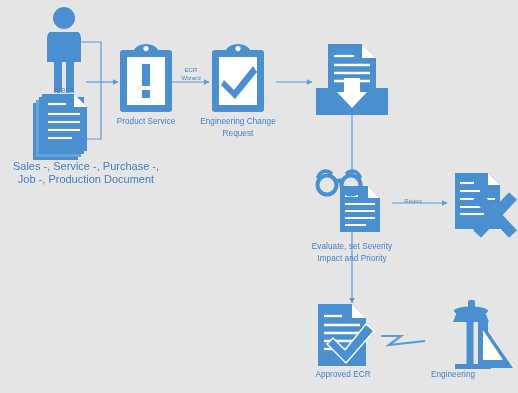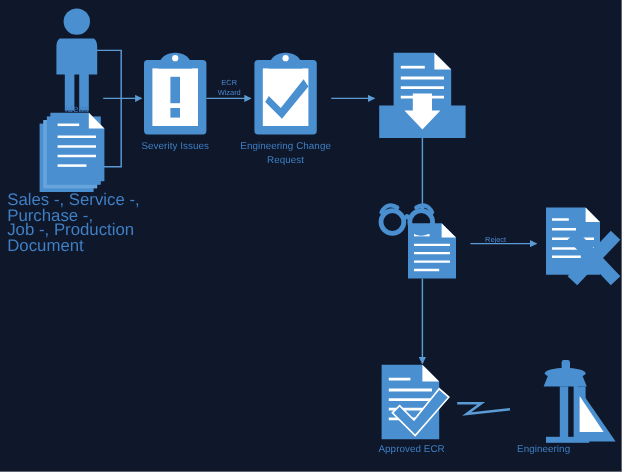--- a/index.html
+++ b/index.html
@@ -10,21 +10,21 @@
   body {
     width: 518px;
     height: 393px;
     font-family: "Liberation Sans", sans-serif;
     overflow: hidden;
   }
   #diagram-root {
     position: relative;
     width: 518px;
     height: 393px;
-    background: #0f172a;
+    background: #e5e5e5;
   }
   #diagram-svg {
     position: absolute;
     left: 0;
     top: 0;
     width: 518px;
     height: 393px;
   }
   .node-label {
     position: absolute;
@@ -42,23 +42,23 @@
     font-family: "Liberation Sans", sans-serif;
     font-size: 6.2px;
     line-height: 7.6px;
     text-align: center;
     white-space: pre-line;
   }
   .caption-label {
     position: absolute;
     color: #3f7fc4;
     font-family: "Liberation Sans", sans-serif;
-    font-size: 14px;
+    font-size: 11px;
     line-height: 12.5px;
-    text-align: left;
+    text-align: center;
     white-space: pre-line;
   }
   .inner-label {
     position: absolute;
     color: #3f7fc4;
     font-family: "Liberation Sans", sans-serif;
     font-size: 8.2px;
     line-height: 11px;
     text-align: center;
   }
@@ -215,26 +215,28 @@
       </g>
       <rect x="455" y="364" width="36" height="5"></rect>
     </g>
   </svg>
 
   <div class="inner-label" style="left:38px; top:85px; width:52px;">Ideas</div>
 
   <div class="caption-label" style="left:6px; top:160px; width:160px;">Sales -, Service -, Purchase -,
 Job -, Production Document</div>
 
-  <div class="node-label" style="left:103px; top:116px; width:86px;">Severity Issues</div>
+  <div class="node-label" style="left:103px; top:116px; width:86px;">Product Service</div>
 
   <div class="node-label" style="left:188px; top:116px; width:100px;text-align:center;">Engineering Change
 Request</div>
 
 
+  <div class="node-label" style="left:297px; top:241px; width:110px;">Evaluate, set Severity
+Impact and Priority</div>
 
   <div class="node-label" style="left:310px; top:369px; width:66px;text-align:center;">Approved ECR</div>
 
   <div class="node-label" style="left:420px; top:369px; width:66px;">Engineering</div>
 
   <div class="edge-label" style="left:177px; top:66px; width:28px;">ECR
 Wizard</div>
 
   <div class="edge-label" style="left:400px; top:197px; width:26px;">Reject</div>
 

